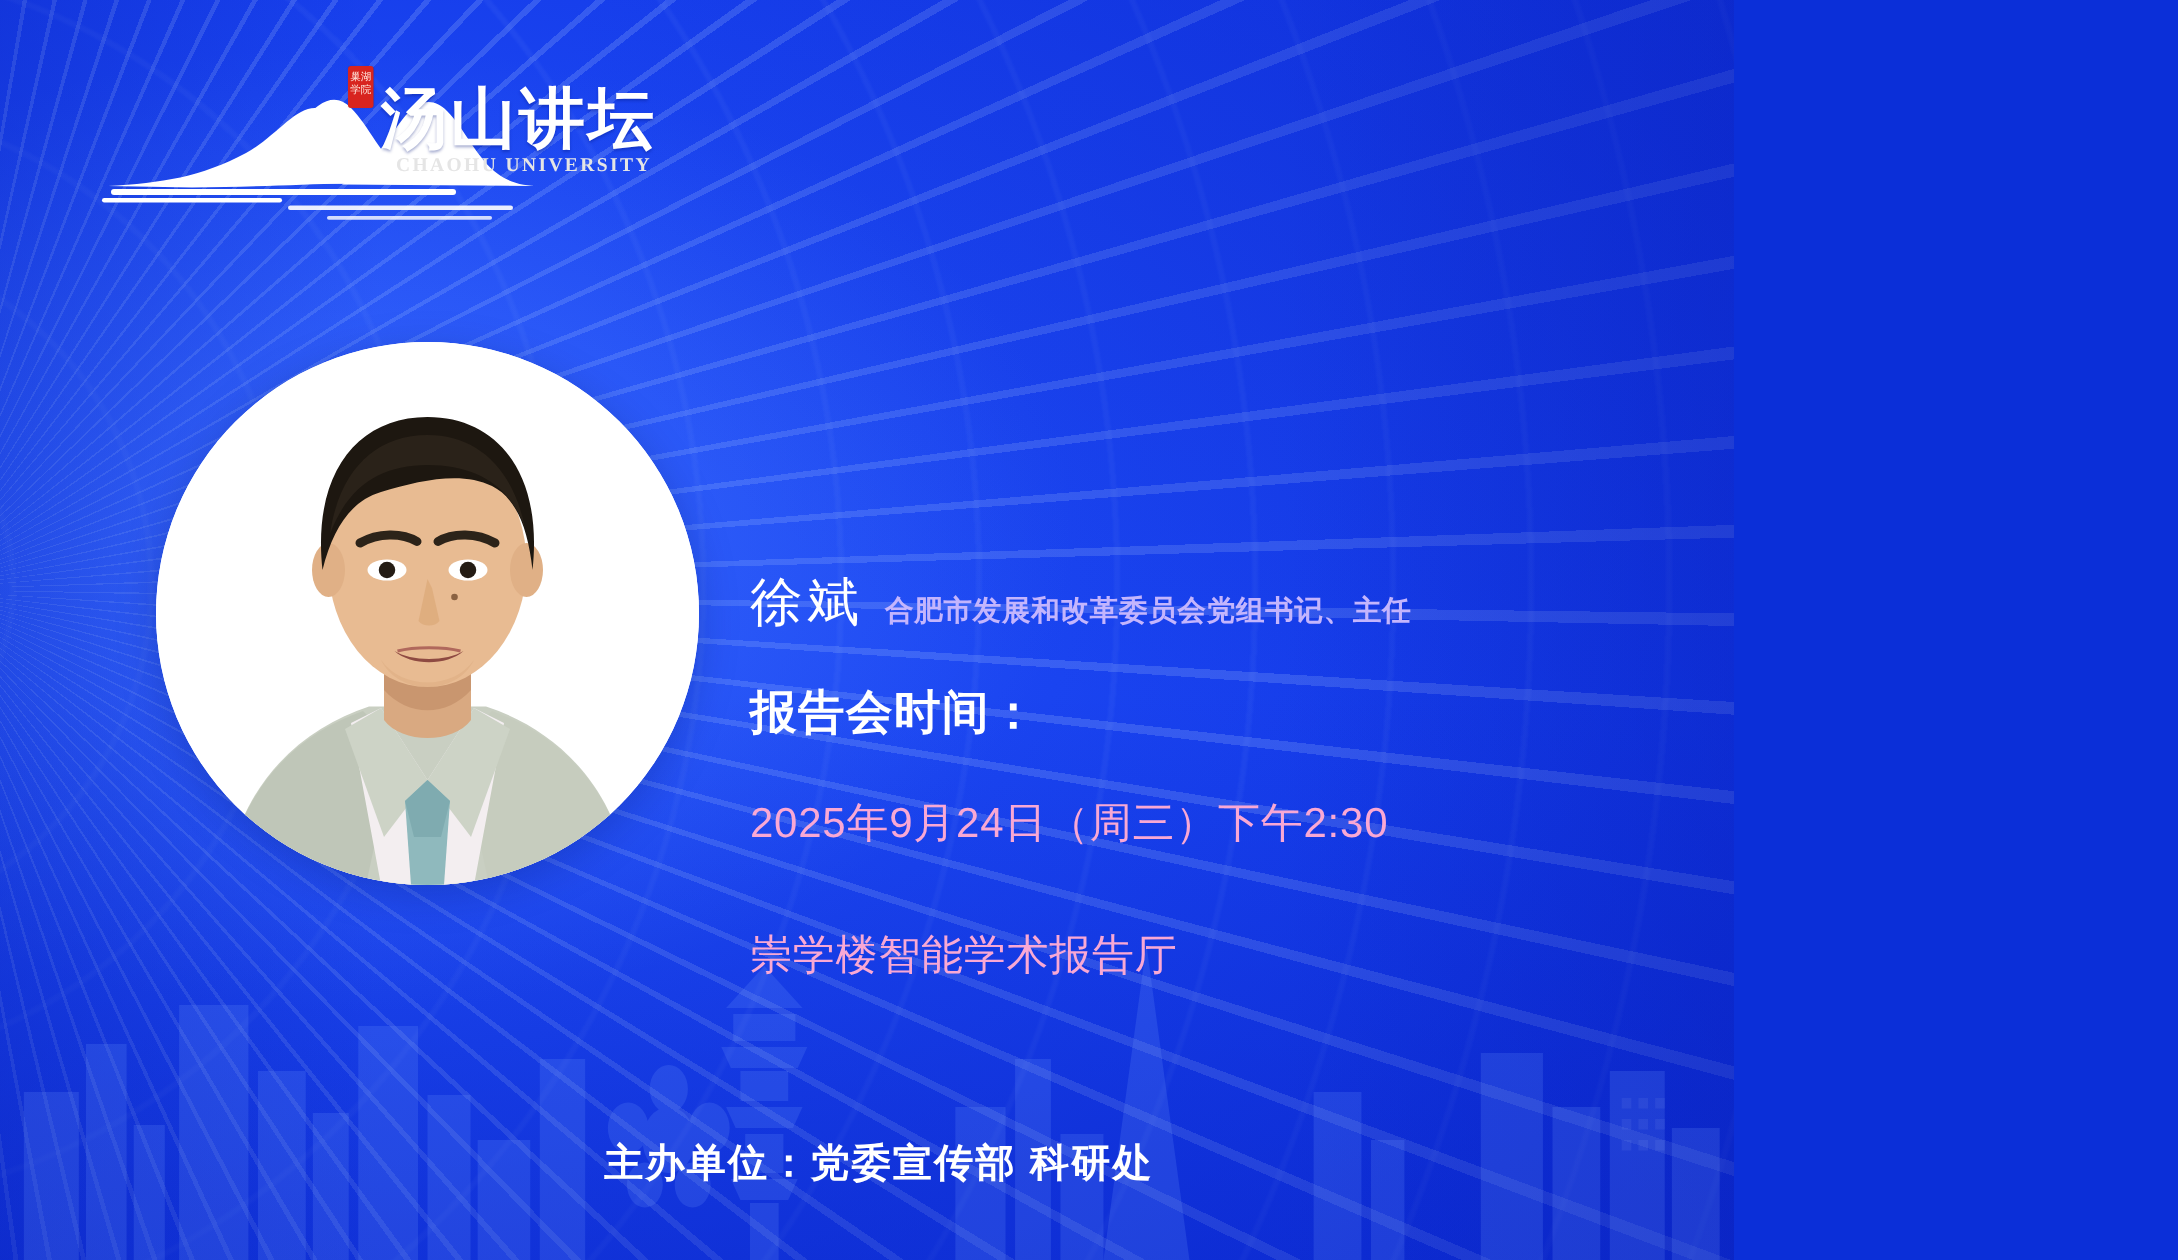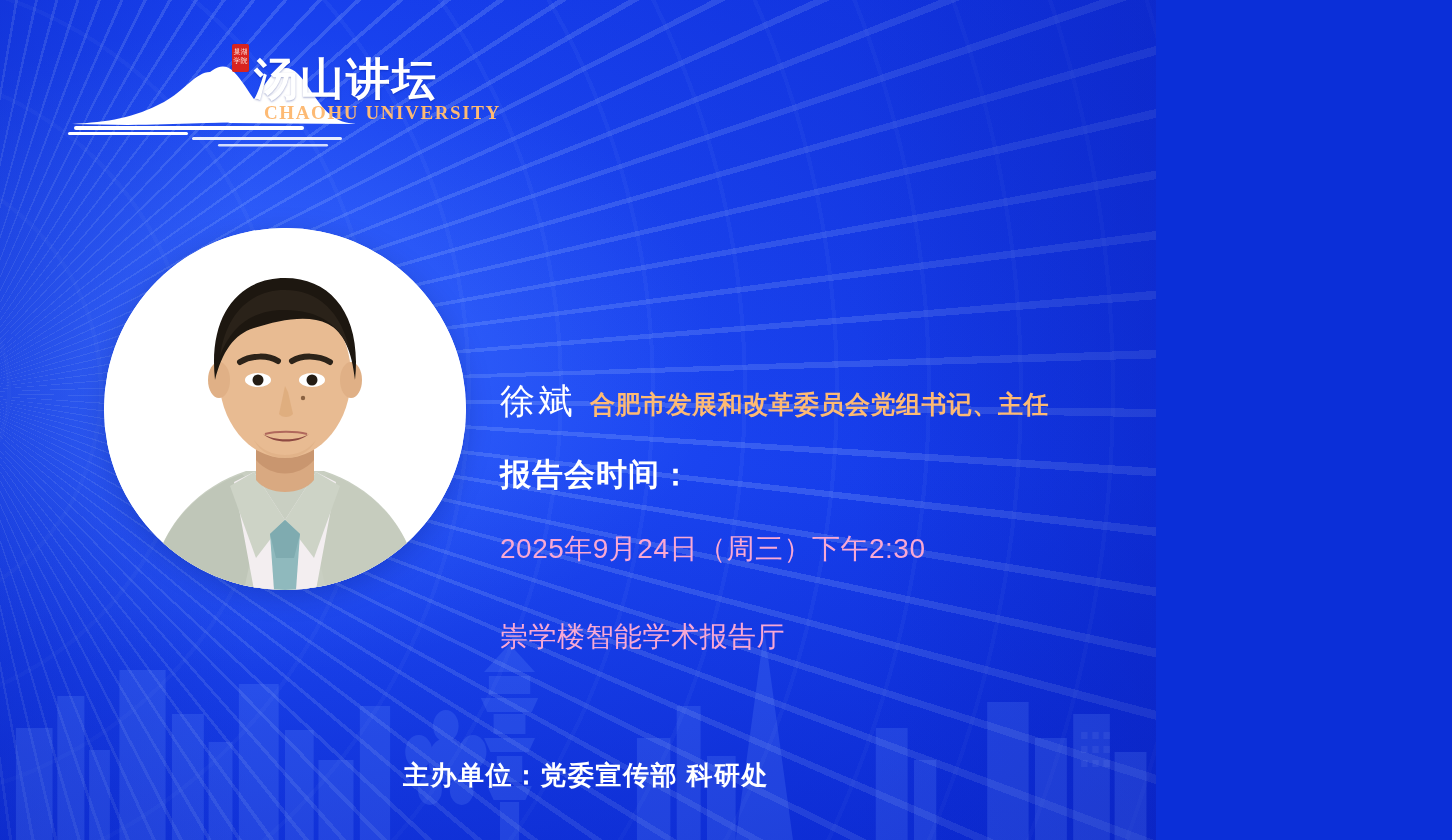--- a/index.html
+++ b/index.html
@@ -73,23 +73,23 @@
   .logo-wordmark{
     position:absolute; left:186px; top:-2px;
     color:#ffffff;
     font-size:44px; font-weight:bold;
     letter-spacing:2px;
     white-space:nowrap;
     text-shadow:0 1px 2px rgba(0,20,120,.35);
   }
   .logo-sub{
     position:absolute; left:196px; top:50px;
-    color:#fdba74;
+    color:#e5e5e5;
     font-family:"Liberation Serif","DejaVu Serif",serif;
-    font-size:19px; font-weight:bold;
+    font-size:13px; font-weight:bold;
     letter-spacing:1.6px;
     white-space:nowrap;
   }
   .logo-seal{
     position:absolute; left:164px; top:-8px;
     width:17px; height:28px;
     background:#d8241f;
     border-radius:2px;
     color:#ffe9e0;
     font-size:7px; line-height:9px;
@@ -158,22 +158,22 @@
     margin-top:30px;
   }
   .speaker-name{
     color:#ffffff;
     font-size:35px;
     font-weight:normal;
     letter-spacing:3px;
     white-space:nowrap;
   }
   .speaker-title{
-    color:#fdba74;
-    font-size:25px;
+    color:#c4b5fd;
+    font-size:19px;
     font-weight:bold;
     letter-spacing:0.5px;
     white-space:nowrap;
   }
   .d-value{
     color:#f9a8d4;
     font-size:28px;
     font-weight:normal;
     letter-spacing:0.5px;
     line-height:1.35;

